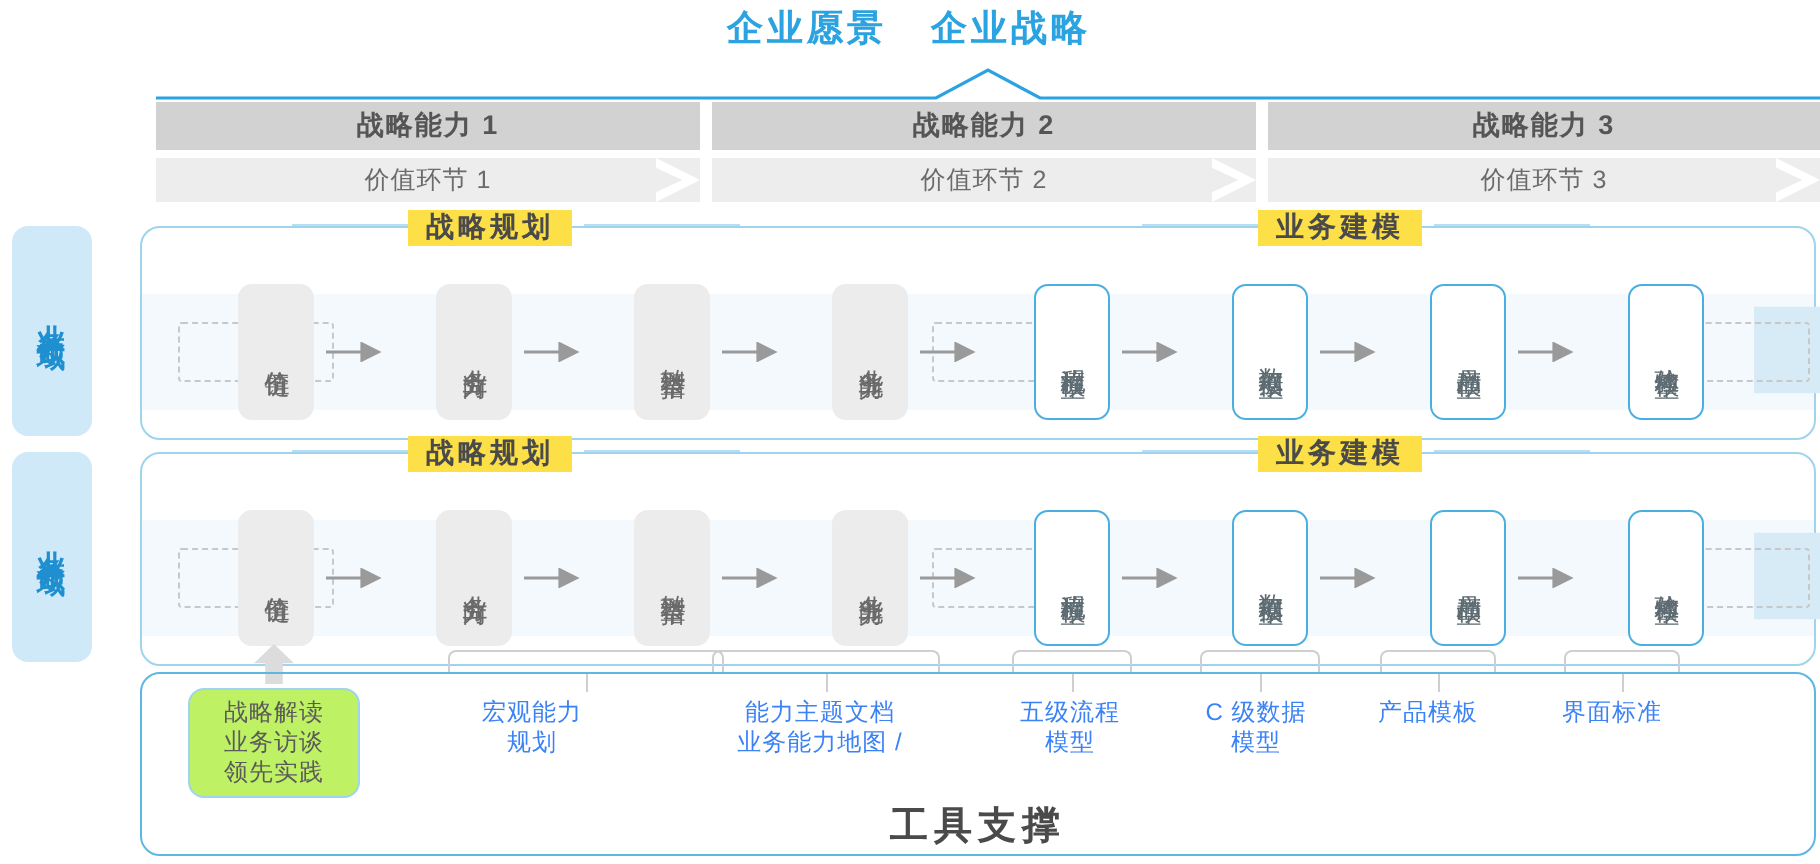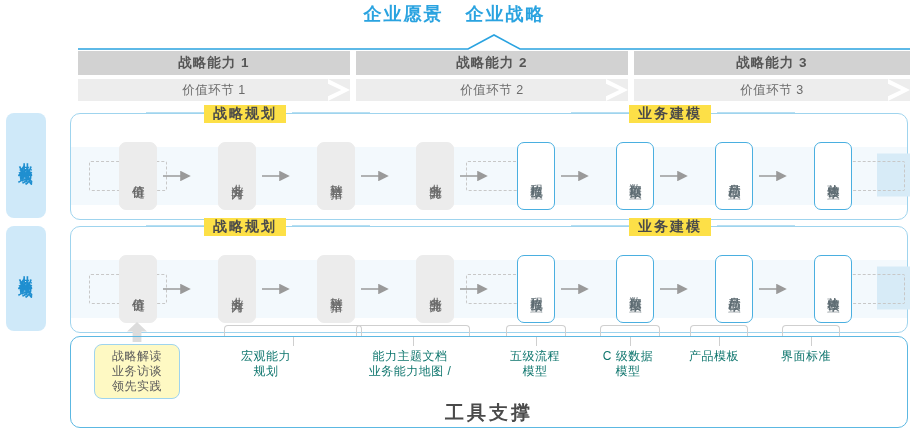--- a/index.html
+++ b/index.html
@@ -94,24 +94,24 @@
 
   
   .bracket{position:absolute;height:12px;border:1.3px solid #cfcfcf;
     border-bottom:none;border-radius:4px 4px 0 0;box-sizing:border-box;}
   .stem{position:absolute;width:1.3px;background:#cfcfcf;height:9px;}
   .uparrow{position:absolute;width:20px;height:20px;background:#dcdcdc;
     clip-path:polygon(50% 0,100% 48%,72% 48%,72% 100%,28% 100%,28% 48%,0 48%);}
 
   .blabel{
     position:absolute;text-align:center;font-size:12px;line-height:15px;
-    color:#0f766e;letter-spacing:.5px;
+    color:#3b82f6;letter-spacing:.5px;
   }
   .boxed{
-    border:1.3px solid #9fd4ee;border-radius:8px;background:#fef9c3;
+    border:1.3px solid #9fd4ee;border-radius:8px;background:#bef264;
     color:#5b5b5b;padding:4px 6px;box-sizing:border-box;
   }
 
   
   .bottom-box{
     position:absolute;left:70px;top:336px;width:838px;height:92px;
     border:1.4px solid #5cb8e2;border-radius:10px;box-sizing:border-box;
     background:transparent;
   }
   .bottom-title{

